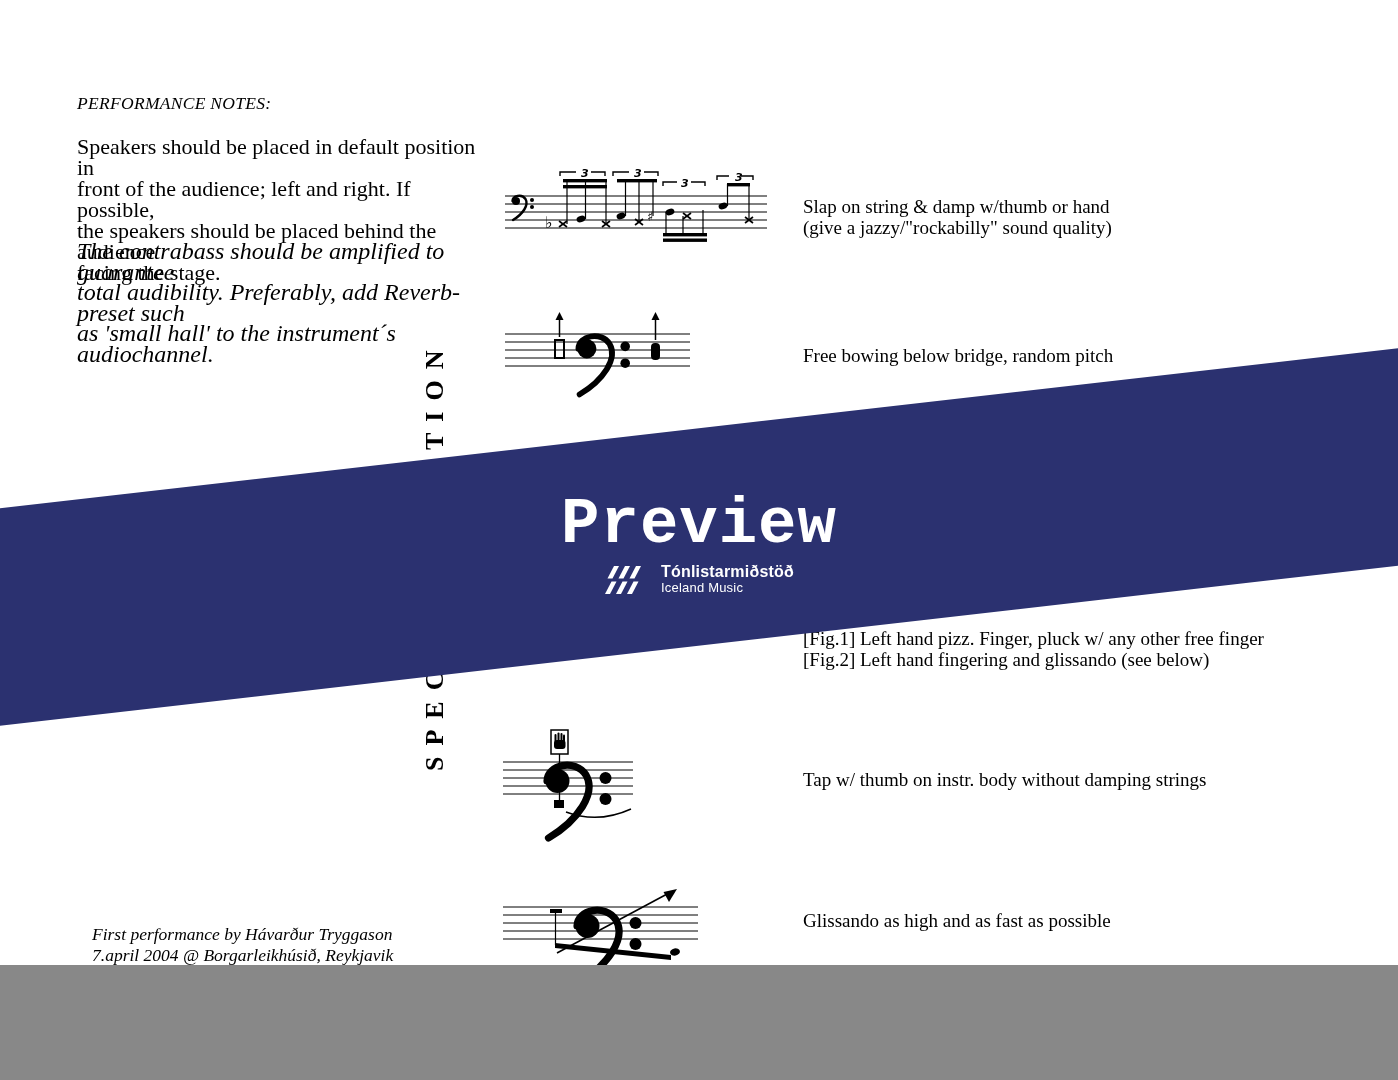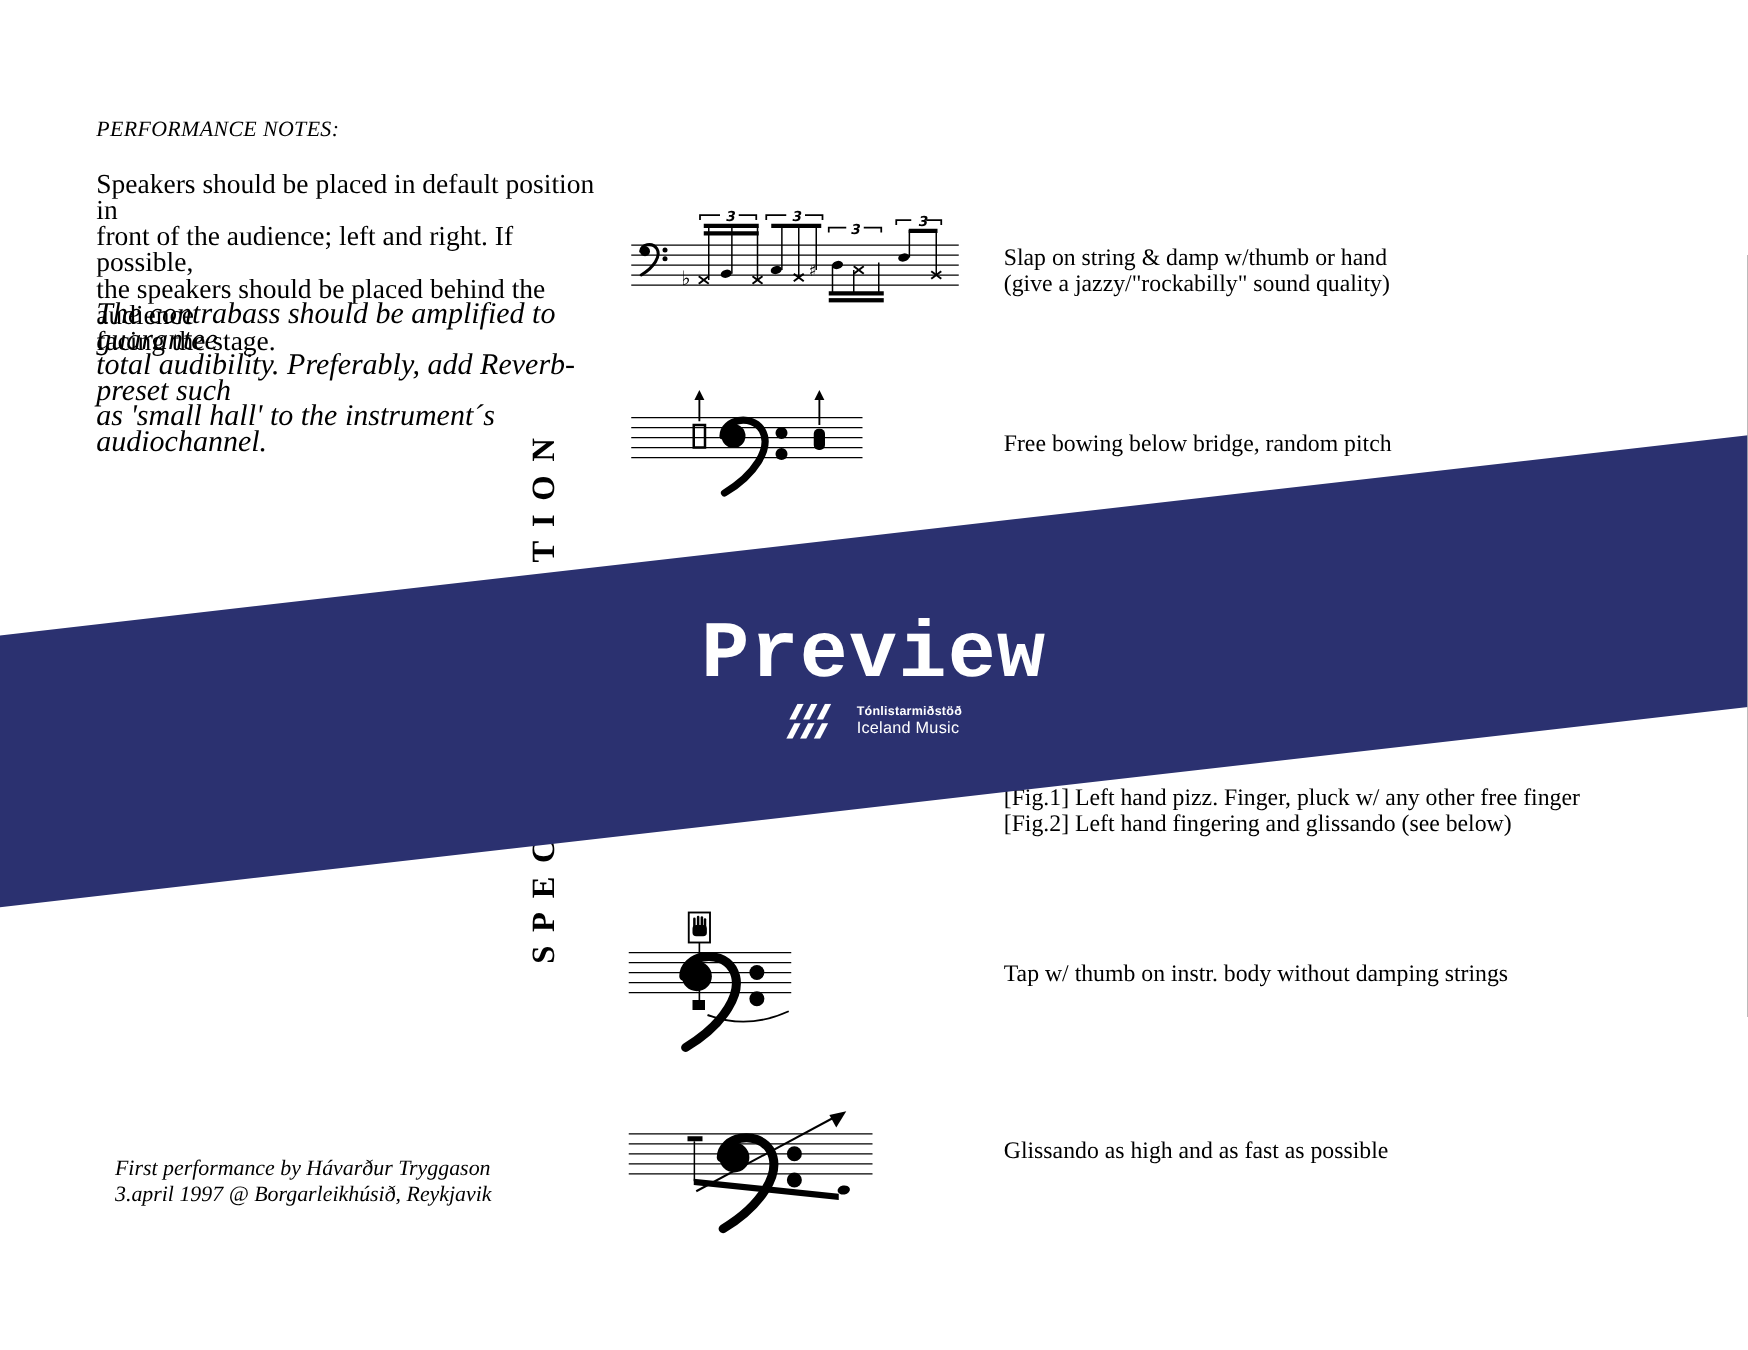--- a/index.html
+++ b/index.html
@@ -1,18 +1,18 @@
 <!DOCTYPE html>
 <html><head>
 <meta charset="utf-8">
 <style>
   html,body{margin:0;padding:0;background:#888;}
   .page{
     position:relative;
-    width:1398px;height:1080px;
+    width:1398px;height:965px;
     background:#ffffff;
     overflow:hidden;
     font-family:"Liberation Serif","DejaVu Serif",serif;
     color:#000;
   }
   .abs{position:absolute;}
   .lines{white-space:pre-line;}
 
   .notes-title{left:77px;top:93px;font-size:17.5px;font-style:italic;letter-spacing:.3px;}
   .para1{left:77px;top:136px;font-size:22px;line-height:21px;width:400px;}
@@ -53,21 +53,21 @@
     font-weight:700;font-size:64px;letter-spacing:1px;
     color:#ffffff;z-index:6;
   }
   .brand{
     left:0;right:0;top:563px;
     display:flex;justify-content:center;align-items:center;gap:11px;
     z-index:6;color:#ffffff;
     font-family:"Liberation Sans","DejaVu Sans",sans-serif;
   }
   .brand-text{text-align:left;line-height:1.15;}
-  .brand-name{font-size:10px;font-weight:700;letter-spacing:.2px;}
+  .brand-name{font-size:16px;font-weight:700;letter-spacing:.2px;}
   .brand-sub{font-size:13px;font-weight:400;letter-spacing:.2px;}
 
   .music-text{font-family:"DejaVu Sans",sans-serif;}
   svg line,svg path{stroke:#000;}
   svg .thin{stroke-width:1;}
 </style>
 </head>
 <body>
 
 <div class="page">
@@ -85,21 +85,21 @@
 
   <div class="abs notes-title">PERFORMANCE NOTES:</div>
   <div class="abs para1 lines">Speakers should be placed in default position in
 front of the audience; left and right.  If possible,
 the speakers should be placed behind the audience
 facing the stage.</div>
   <div class="abs para2 lines">The contrabass should be amplified to guarantee
 total audibility.  Preferably, add Reverb-preset such
 as 'small hall' to the instrument´s audiochannel.</div>
   <div class="abs footer lines">First performance by Hávarður Tryggason
-3.april 1997 @ Borgarleikhúsið, Reykjavik</div>
+7.april 2004 @ Borgarleikhúsið, Reykjavik</div>
 
   <div class="abs vertical-label">SPECIAL NOTATION</div>
 
   <div class="staff" style="left:505px;top:166px;">
     <svg width="270" height="82" viewBox="0 0 270 82">
       <g>
         <line x1="0" y1="30" x2="262" y2="30" class="thin"></line>
         <line x1="0" y1="38" x2="262" y2="38" class="thin"></line>
         <line x1="0" y1="46" x2="262" y2="46" class="thin"></line>
         <line x1="0" y1="54" x2="262" y2="54" class="thin"></line>

